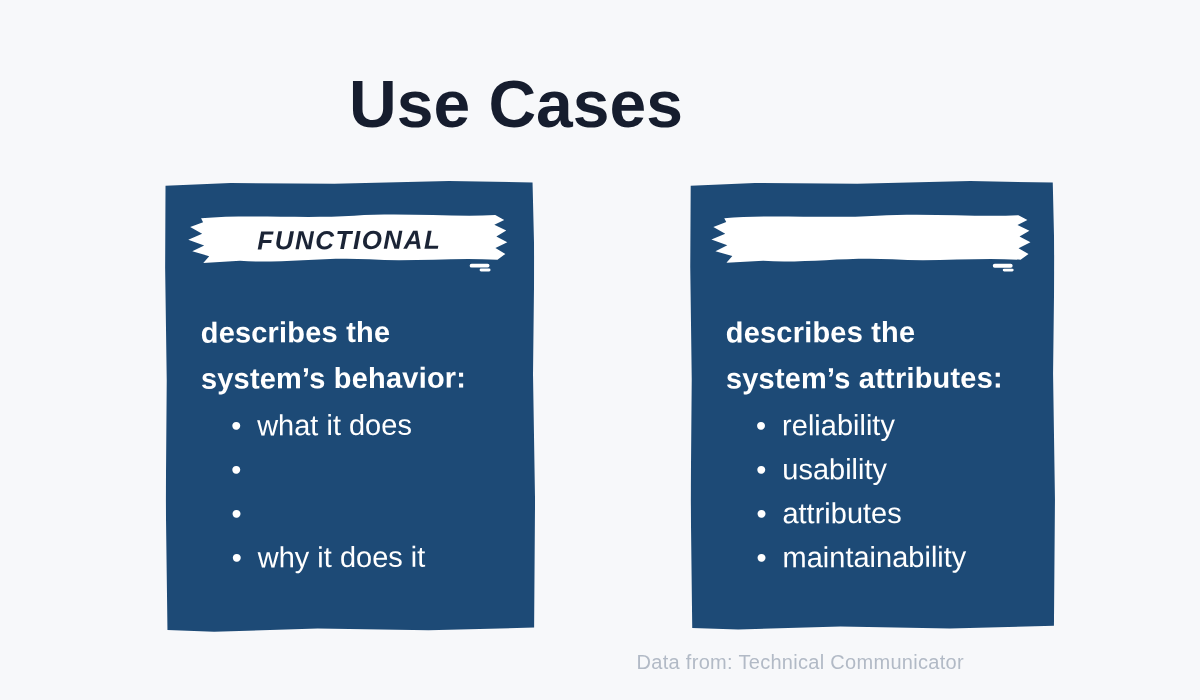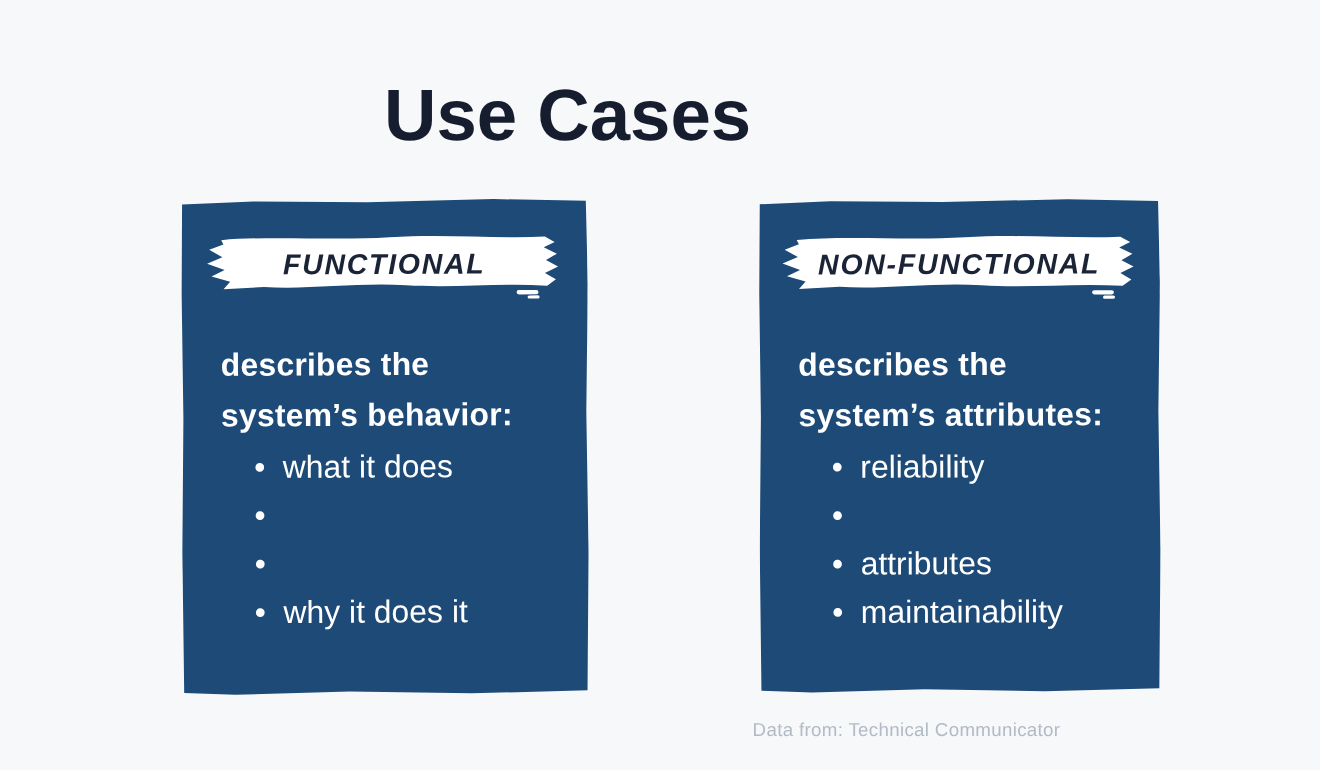--- a/index.html
+++ b/index.html
@@ -73,21 +73,21 @@
     font-size: 29px;
     line-height: 44px;
     font-weight: 400;
   }
   .bullet { display: flex; align-items: baseline; }
   .dot { width: 26px; flex: 0 0 26px; font-size: 29px; }
 
   .footer {
     position: absolute;
     right: 68px; bottom: 26px;
-    font-size: 17px;
+    font-size: 20px;
     letter-spacing: 0.3px;
     color: #b2bac6;
   }
 </style>
 </head>
 <body>
 
 <div class="stage">
 
   <h1 class="title">Use Cases</h1>
@@ -137,34 +137,34 @@
         <path fill="#ffffff" d="M16 11
           C 60 7, 120 12, 170 9
           C 220 6, 270 11, 312 9
           L 321 14 L 311 19 L 323 25 L 313 31 L 324 37 L 312 43 L 322 49 L 314 55
           C 270 52, 230 57, 185 54
           C 140 51, 95 58, 55 55
           L 18 57 L 24 50 L 7 45 L 19 39 L 3 33 L 17 27 L 5 20 L 18 15 Z"></path>
         <rect fill="#ffffff" x="286" y="59" width="20" height="4" rx="2"></rect>
         <rect fill="#ffffff" x="296" y="64" width="11" height="3" rx="1.5"></rect>
       </svg>
-      <span class="brush-text">NON-FUNCTIONAL</span>
     </div>
     <div class="card-body">
       <div class="heading">
         <div>describes the</div>
         <div>system’s attributes:</div>
       </div>
       <ul class="bullets">
         <li class="bullet">
             <span class="dot">•</span>
             <span>reliability</span>
           </li>
         <li class="bullet">
             <span class="dot">•</span>
+            <span>usability</span>
           </li>
         <li class="bullet">
             <span class="dot">•</span>
             <span>attributes</span>
           </li>
         <li class="bullet">
             <span class="dot">•</span>
             <span>maintainability</span>
           </li>
       </ul>

